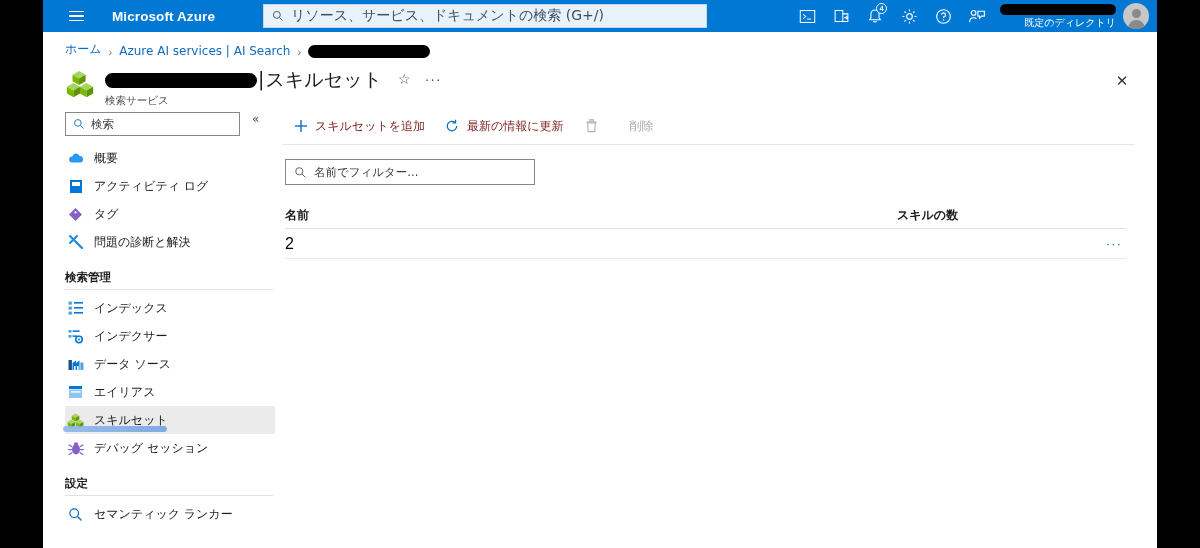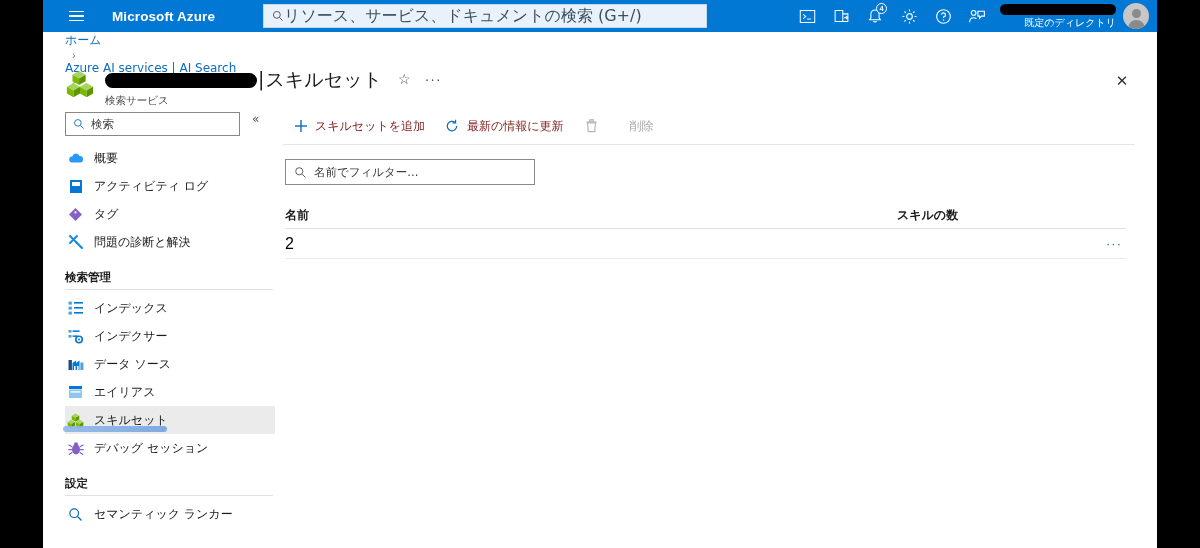--- a/index.html
+++ b/index.html
@@ -51,22 +51,22 @@
   }
   .globalsearch {
     margin-left: 48px;
     width: 444px; height: 24px;
     background: #e9f2fb;
     display: flex; align-items: center;
     padding: 0 8px;
     border: 1px solid #c6d8ea;
   }
   .globalsearch .ph {
-    font-size: 16px; color: #3b4f63;
-    white-space: nowrap;
+    font-size: 14px; color: #3b4f63;
+    margin-left: 7px; white-space: nowrap;
     font-family: "DejaVu Sans", sans-serif;
   }
   .nav-icons {
     margin-left: auto;
     display: flex; align-items: center;
     height: 32px;
   }
   .nav-icon {
     width: 34px; height: 32px;
     display: flex; align-items: center; justify-content: center;
@@ -103,25 +103,24 @@
     background: #c7c7c7; overflow: hidden;
     display: flex; align-items: flex-end; justify-content: center;
     flex: none;
   }
   .avatar .head { width:9px; height:9px; border-radius:50%; background:#8a8a8a; position:absolute; margin-bottom:11px;}
   .avatar .body { width:17px; height:9px; border-radius:9px 9px 0 0; background:#8a8a8a; }
 
   
   .breadcrumb {
     height: 26px;
-    display: flex; align-items: flex-start;
+    display: flex; align-items: flex-end;
     padding-left: 22px;
     font-size: 12px;
     background: #fff;
-    flex-direction: column;
   }
   .bc-link { color:#0f6cbd; cursor:pointer; font-family:"DejaVu Sans", sans-serif; }
   .bc-sep  { color:#767676; margin: 0 7px; font-size: 11px; }
   .bc-redact { width:122px; height:13px; background:#000; border-radius:7px; }
 
   
   .titlerow {
     display: flex; align-items: flex-start;
     padding: 9px 0 0 22px;
     position: relative;

